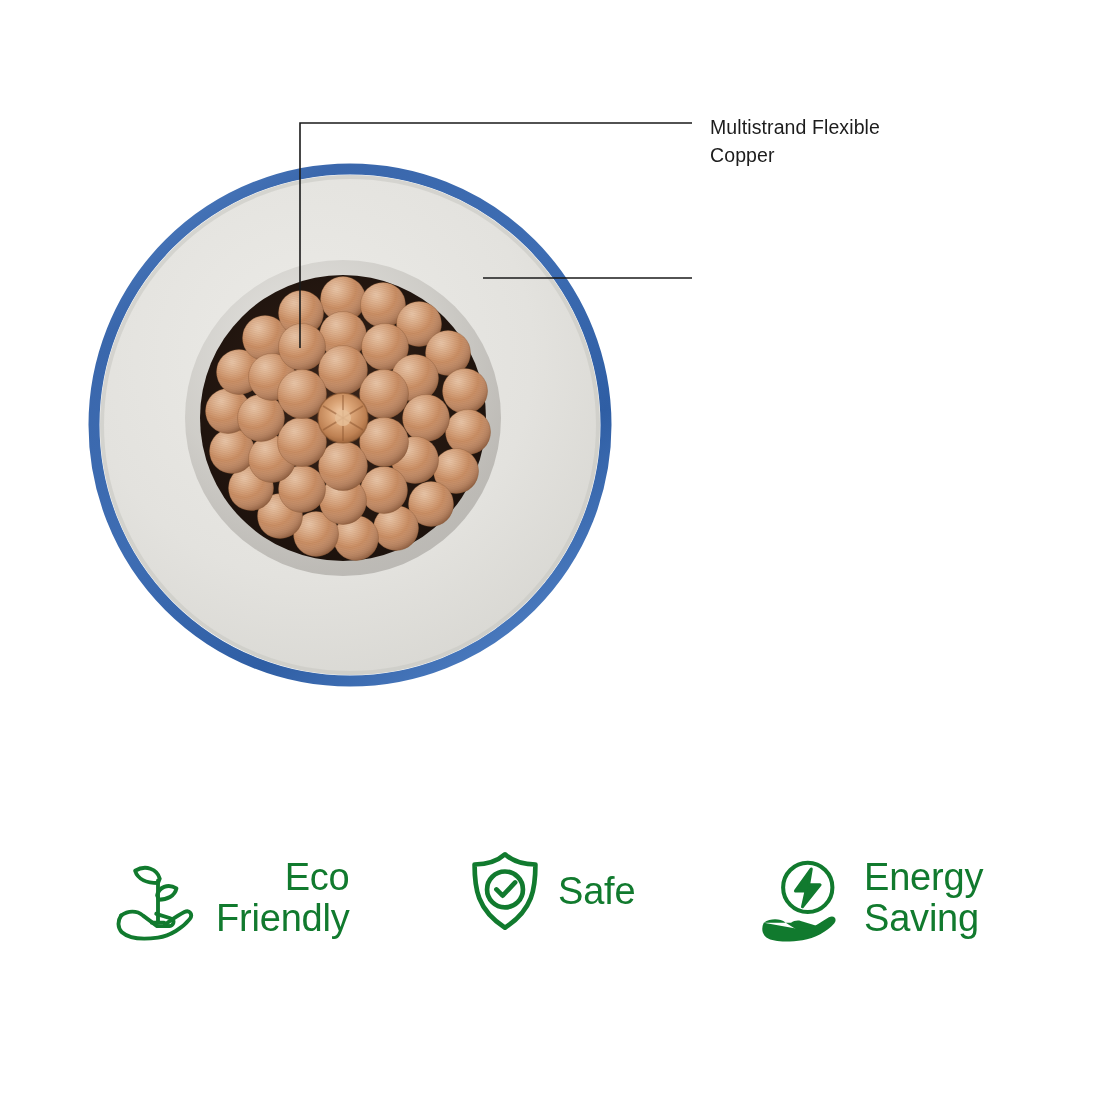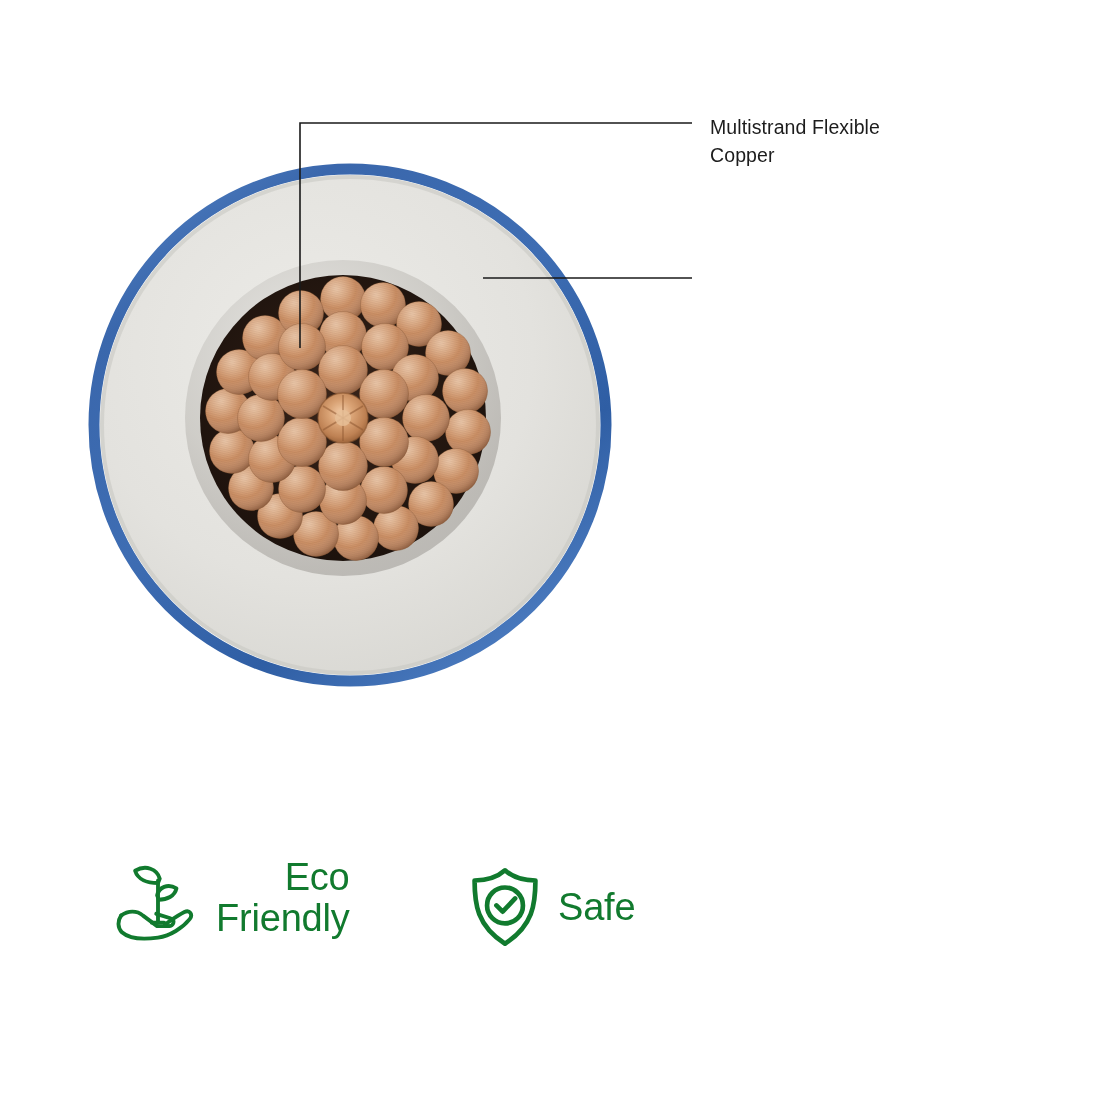--- a/index.html
+++ b/index.html
@@ -62,21 +62,21 @@
     width: 1100px;
     height: 120px;
   }
   .badge {
     position: absolute;
     display: flex;
     align-items: center;
     gap: 14px;
   }
   #badge-eco   { left: 114px;  top: 8px; text-align: right; }
-  #badge-safe  { left: 466px;  top: 20px; }
+  #badge-safe  { left: 466px;  top: 4px; }
   #badge-energy{ left: 762px;  top: 8px; }
 
   .badge-icon { flex: 0 0 auto; display: block; }
   .badge-label {
     color: #117A2E;
     font-size: 38px;
     line-height: 41px;
     font-weight: 400;
     white-space: pre-line;
     letter-spacing: -0.2px;
@@ -264,15 +264,31 @@
         <g fill="none" stroke="#117A2E" stroke-width="6" stroke-linecap="round" stroke-linejoin="round">
           <path d="M50 5 C40 14 26 18 11 18 C11 48 14 76 50 99
                    C86 76 89 48 89 18 C74 18 60 14 50 5 Z"></path>
           <circle cx="50" cy="50" r="23"></circle>
           <path d="M39 50 L47 58 L63 41"></path>
         </g>
       </svg>
       <div class="badge-label">Safe</div>
     </div>
 
+    <div class="badge" id="badge-energy">
+      <svg class="badge-icon" width="88" height="88" viewBox="0 0 100 100">
+
+        <circle cx="52" cy="38" r="28" fill="none" stroke="#117A2E" stroke-width="4.6"></circle>
+        <path d="M56 17 L38 42 L50 42 L46 60 L66 35 L53 35 Z" fill="#117A2E" stroke="#117A2E" stroke-width="3.4" stroke-linejoin="round"></path>
+
+        <g fill="#117A2E">
+          <path d="M2 78 C10 73 20 73 27 78 L44 89 L58 89 C64 89 66 83 60 81 L44 76
+                   C40 75 36 76 33 78 L27 78 Z"></path>
+          <path d="M2 78 C-1 84 0 91 5 95 C14 101 32 100 46 98 C60 96 74 88 82 79
+                   C86 74 82 69 76 72 C68 77 60 82 54 85 L40 85 Z"></path>
+        </g>
+      </svg>
+      <div class="badge-label">Energy
+Saving</div>
+    </div>
 
   </div>
 </div>
 
 </body></html>

